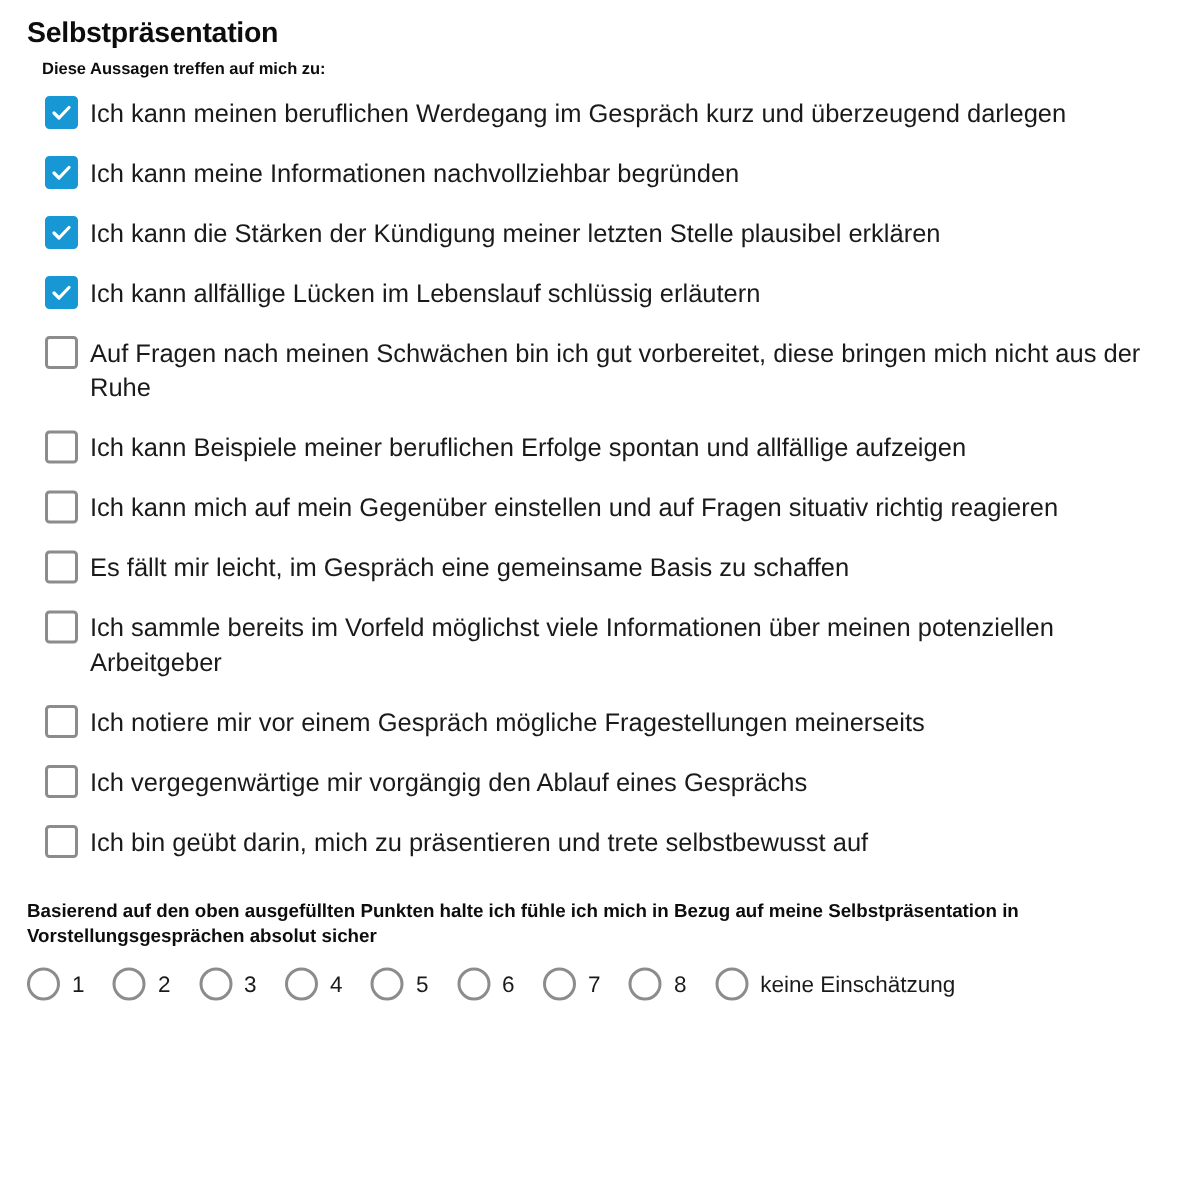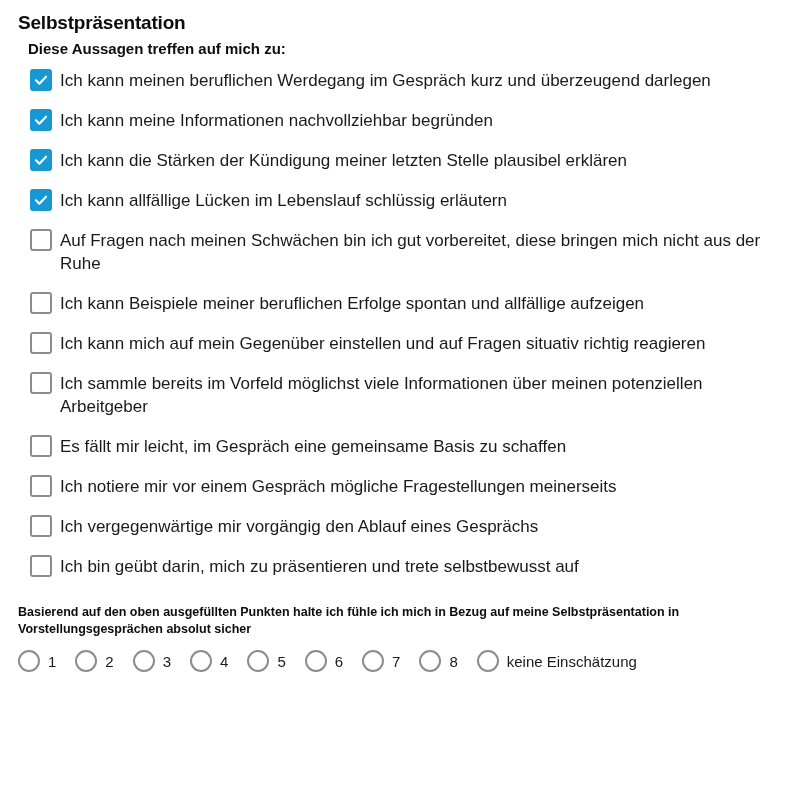--- a/index.html
+++ b/index.html
@@ -14,21 +14,21 @@
     width:789px;height:799px;overflow:hidden;
     font-family:"Liberation Sans","DejaVu Sans",sans-serif;
     color:var(--text);
   }
   .page{padding:10px 0 0 18px;}
   .page-title{
     font-size:19px;font-weight:700;color:#0d0d0d;
     margin:2px 16px 6px 0;letter-spacing:-0.2px;
   }
   .subtitle{
-    font-size:15px;font-weight:700;color:#0d0d0d;
+    font-size:11px;font-weight:700;color:#0d0d0d;
     margin:0 0 12px 10px;
   }
   
   .cb-list{margin-left:12px;}
   .cb-row{
     display:flex;align-items:flex-start;margin-bottom:17px;
   }
   .cb{
     flex:0 0 22px;width:22px;height:22px;margin-top:0;
     border:2px solid var(--cb-border);border-radius:3px;background:#fff;
@@ -123,26 +123,26 @@
     <span class="cb-label">Ich kann Beispiele meiner beruflichen Erfolge spontan und allfällige aufzeigen</span>
   </div>
 
   <div class="cb-row">
     <span class="cb"></span>
     <span class="cb-label">Ich kann mich auf mein Gegenüber einstellen und auf Fragen situativ richtig reagieren</span>
   </div>
 
   <div class="cb-row">
     <span class="cb"></span>
+    <span class="cb-label">Es fällt mir leicht, im Gespräch eine gemeinsame Basis zu schaffen</span>
+  </div>
+
+  <div class="cb-row">
+    <span class="cb"></span>
     <span class="cb-label">Ich sammle bereits im Vorfeld möglichst viele Informationen über meinen potenziellen Arbeitgeber</span>
-  </div>
-
-  <div class="cb-row">
-    <span class="cb"></span>
-    <span class="cb-label">Es fällt mir leicht, im Gespräch eine gemeinsame Basis zu schaffen</span>
   </div>
 
   <div class="cb-row">
     <span class="cb"></span>
     <span class="cb-label">Ich notiere mir vor einem Gespräch mögliche Fragestellungen meinerseits</span>
   </div>
 
   <div class="cb-row">
     <span class="cb"></span>
     <span class="cb-label">Ich vergegenwärtige mir vorgängig den Ablauf eines Gesprächs</span>

